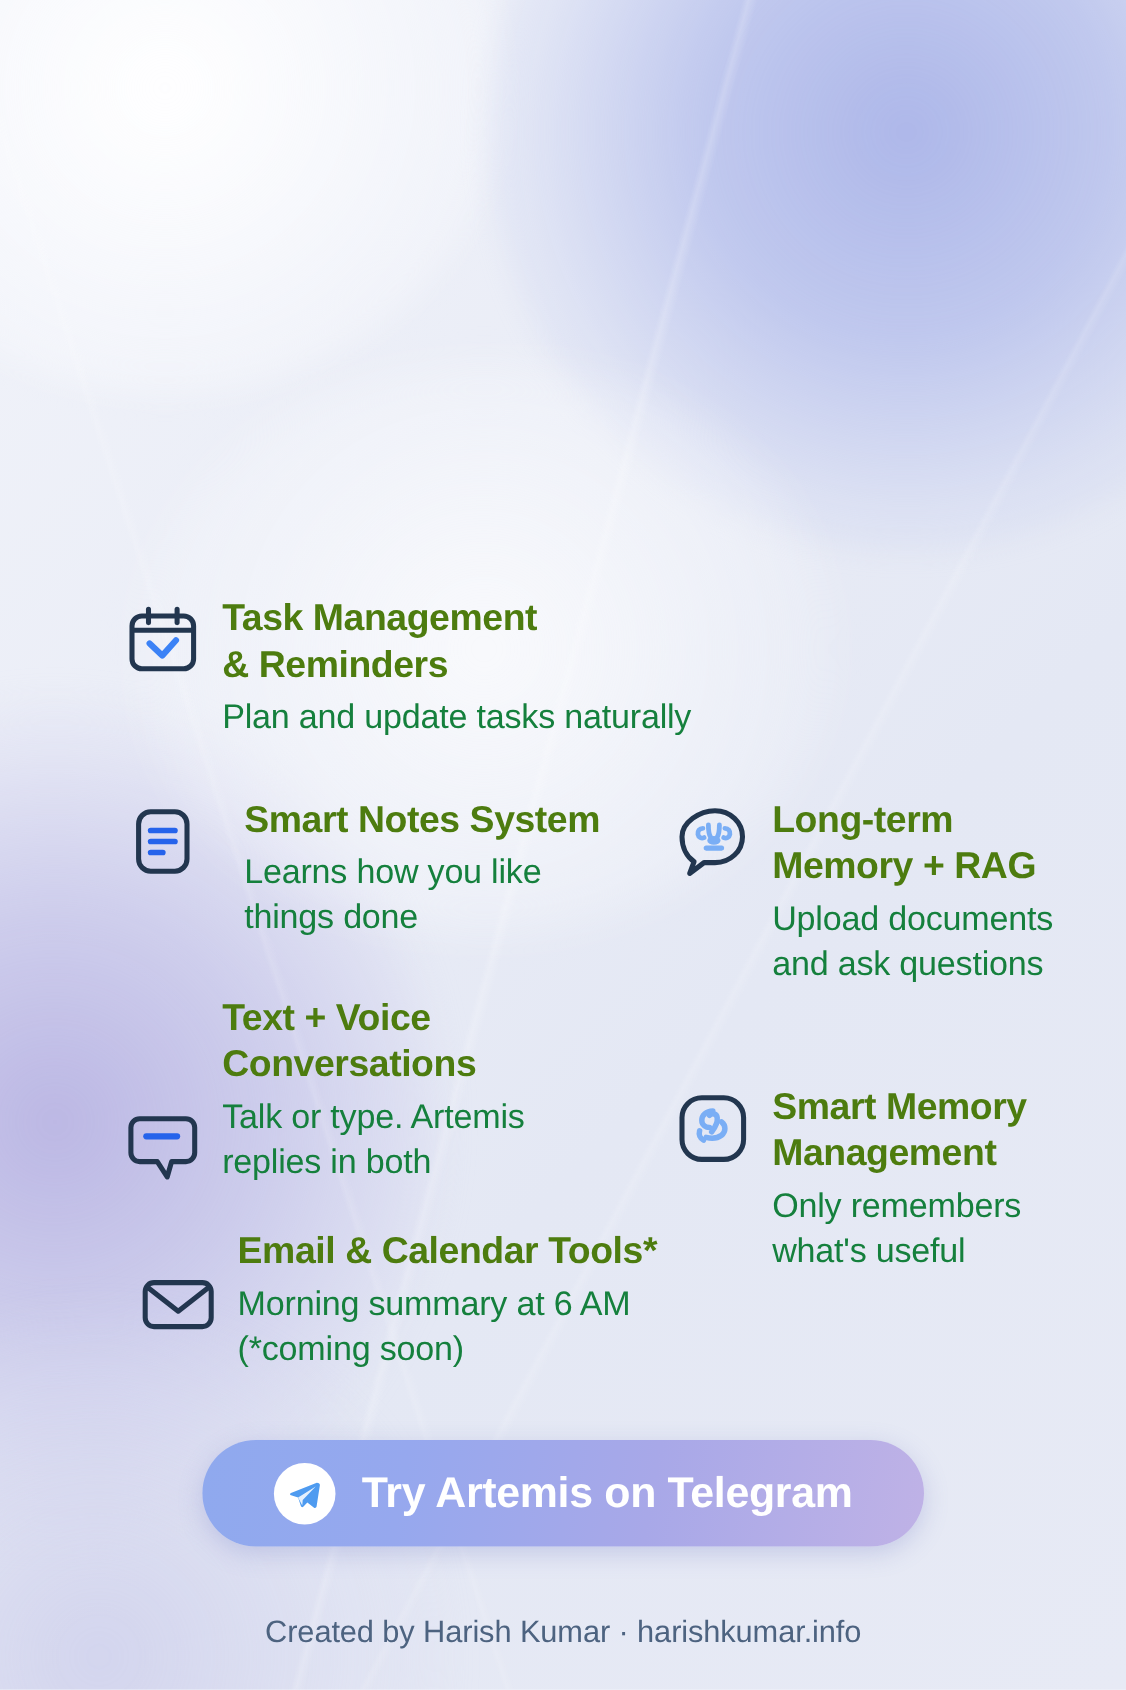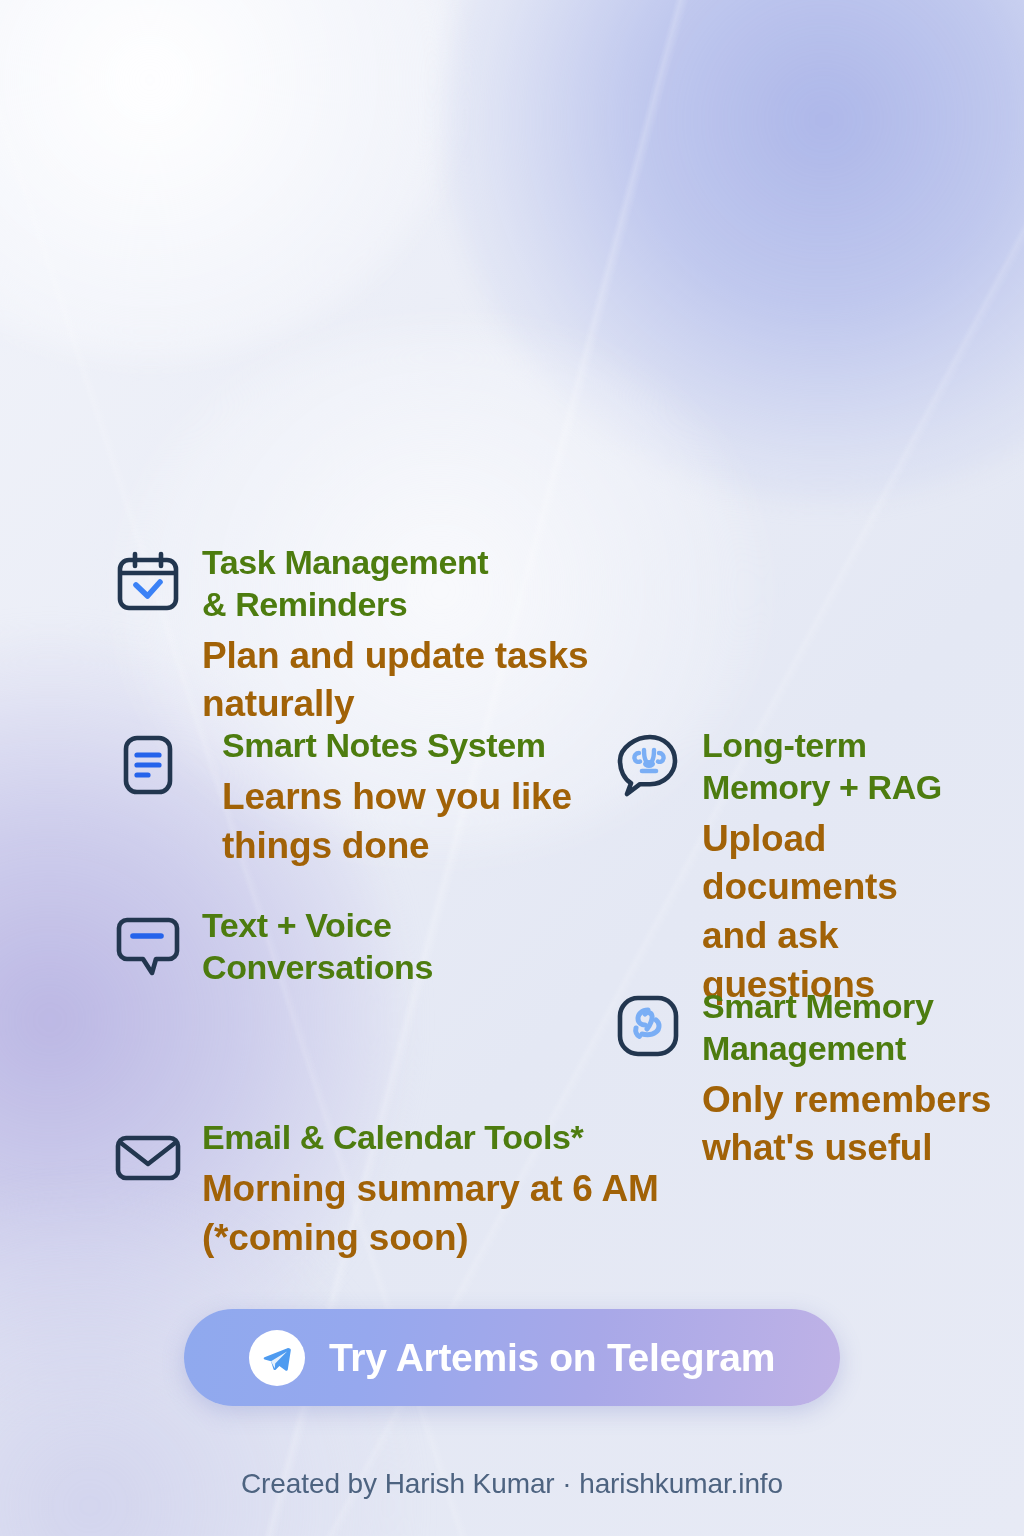--- a/index.html
+++ b/index.html
@@ -136,32 +136,32 @@
   .feat-body { flex: 1 1 auto; }
   .feat-title {
     font-size: 34px;
     font-weight: bold;
     color: #4d7c0f;
     line-height: 1.23;
     letter-spacing: -0.4px;
     margin: 0;
   }
   .feat-desc {
-    font-size: 37px;
-    font-weight: bold;
-    color: #a16207;
+    font-size: 31px;
+    font-weight: normal;
+    color: #15803d;
     line-height: 1.32;
     letter-spacing: -0.2px;
     margin: 6px 0 0 0;
   }
 
   .feat-0 { left: 114px; top: 22px;  width: 600px; }
   .feat-1 { left: 114px; top: 205px; width: 480px; gap: 40px; }
-  .feat-2 { left: 114px; top: 385px; width: 480px; }
-  .feat-3 { left: 114px; top: 597px; width: 560px; }
+  .feat-2 { left: 114px; top: 385px; width: 480px; align-items: flex-end; }
+  .feat-3 { left: 128px; top: 597px; width: 560px; align-items: center; }
   .feat-4 { left: 614px; top: 205px; width: 400px; }
   .feat-5 { left: 614px; top: 428px; width: 400px; margin-top: 38px; }
 
   
   #cta {
     position: absolute;
     left: 50%;
     transform: translateX(-50%);
     top: 1309px;
     width: 656px;
@@ -258,20 +258,21 @@
 
     <div class="feat feat-2">
       <span class="feat-icon">
         <svg viewBox="0 0 68 68" fill="none">
           <path d="M13 9H55C59.4 9 63 12.6 63 17V40C63 44.4 59.4 48 55 48H42L38 62L29 48H13C8.6 48 5 44.4 5 40V17C5 12.6 8.6 9 13 9Z" stroke="#22364f" stroke-width="4.6" stroke-linejoin="round"></path>
           <path d="M19 25H47" stroke="#2563eb" stroke-width="5.6" stroke-linecap="round"></path>
         </svg>
       </span>
       <div class="feat-body">
         <div class="feat-title">Text + Voice<br>Conversations</div>
+        <div class="feat-desc">Talk or type. Artemis<br>replies in both</div>
       </div>
     </div>
 
     <div class="feat feat-3">
       <span class="feat-icon">
         <svg viewBox="0 0 68 68" fill="none">
           <rect x="4" y="15" width="60" height="40" rx="8" stroke="#22364f" stroke-width="4.6"></rect>
           <path d="M7 20L34 41L61 20" stroke="#22364f" stroke-width="4.6" stroke-linecap="round" stroke-linejoin="round"></path>
         </svg>
       </span>

